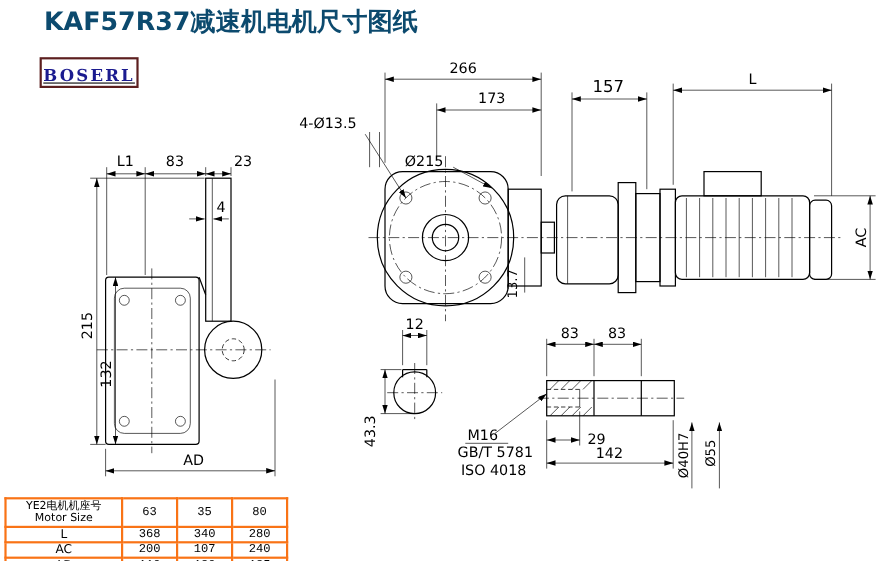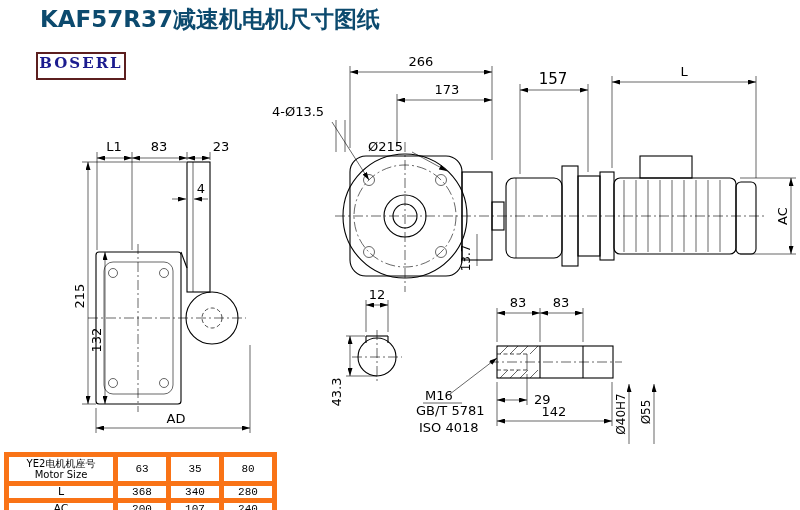--- a/index.html
+++ b/index.html
@@ -1,32 +1,32 @@
 <!DOCTYPE html>
 <html><head>
 <meta charset="utf-8">
 <style>
   html,body{margin:0;padding:0;width:800px;height:510px;background:#fff;overflow:hidden;
     font-family:"DejaVu Sans",sans-serif;}
   .abs{position:absolute;}
   #page-title{left:8px;top:4px;font-size:23px;font-weight:bold;color:#0c4a6e;margin-left:32px;}
   #brand-logo{left:36px;top:52px;width:86px;height:24px;border:2px solid #5c1f1f;
-    display:flex;align-items:flex-start;justify-content:center;}
+    display:flex;align-items:flex-end;justify-content:center;text-decoration:underline;}
   #brand-logo span{color:#1b1b8f;font-family:"DejaVu Serif",serif;font-weight:bold;
     font-size:15px;letter-spacing:2px;}
   svg{position:absolute;left:0;top:0;}
   svg text{font-family:"DejaVu Sans",sans-serif;font-size:13px;fill:#000;}
   svg text.sm{font-size:12px;}
   .s{stroke:#000;fill:none;stroke-width:1.1;}
   .t{stroke:#000;fill:none;stroke-width:0.6;}
   .cl{stroke:#000;fill:none;stroke-width:0.6;stroke-dasharray:10 3 2 3;}
   .hid{stroke:#000;fill:none;stroke-dasharray:4 2.5;stroke-width:0.7;}
   table#size-table{position:absolute;left:4px;top:452px;border-collapse:collapse;
     table-layout:fixed;font-size:11px;}
-  #size-table td{border:5px solid #f97316;text-align:center;padding:0;line-height:12px;
+  #size-table td{border:2px solid #f97316;text-align:center;padding:0;line-height:12px;
     height:12px;overflow:hidden;}
   #size-table td.hd{height:24px;}
   #size-table .c0{width:104px;}
   #size-table .cv{width:48px;font-family:Liberation Mono, monospace;}
   #size-table .h2{font-size:10px;line-height:11px;}
 </style>
 </head>
 <body>
 
 <div class="abs" id="page-title">KAF57R37减速机电机尺寸图纸</div>

